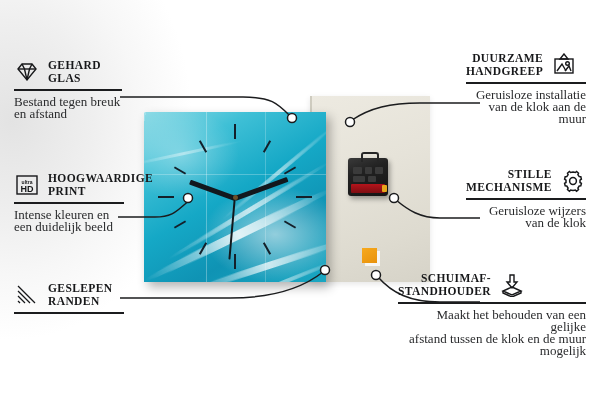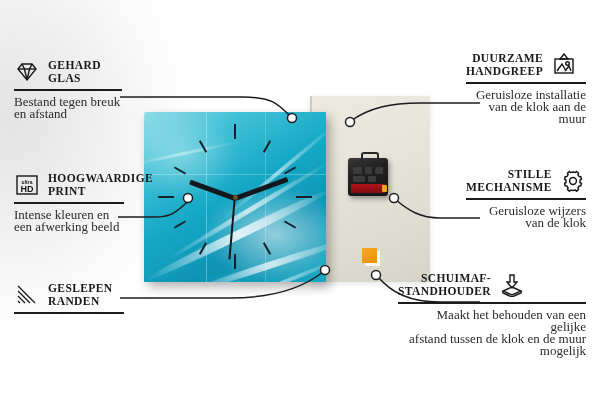--- a/index.html
+++ b/index.html
@@ -195,21 +195,21 @@
         </svg>
       </span>
       <span class="ttl">
         <span>HOOGWAARDIGE</span><br>
         <span>PRINT</span>
       </span>
     </div>
     <div class="rule"></div>
     <div class="sub">
       <span>Intense kleuren en</span><br>
-      <span>een afwerking beeld</span>
+      <span>een duidelijk beeld</span>
     </div>
   </div>
 
   <div class="callout left" style="left:14px;top:282px;width:110px;">
     <div class="head">
       <span class="ico">
         <svg viewBox="0 0 26 24" width="26" height="24" stroke="#17181a" stroke-width="1.3">
           <path d="M4 3 L21 20"></path>
             <path d="M4 8 L16 20"></path>
             <path d="M4 13 L11 20"></path>

